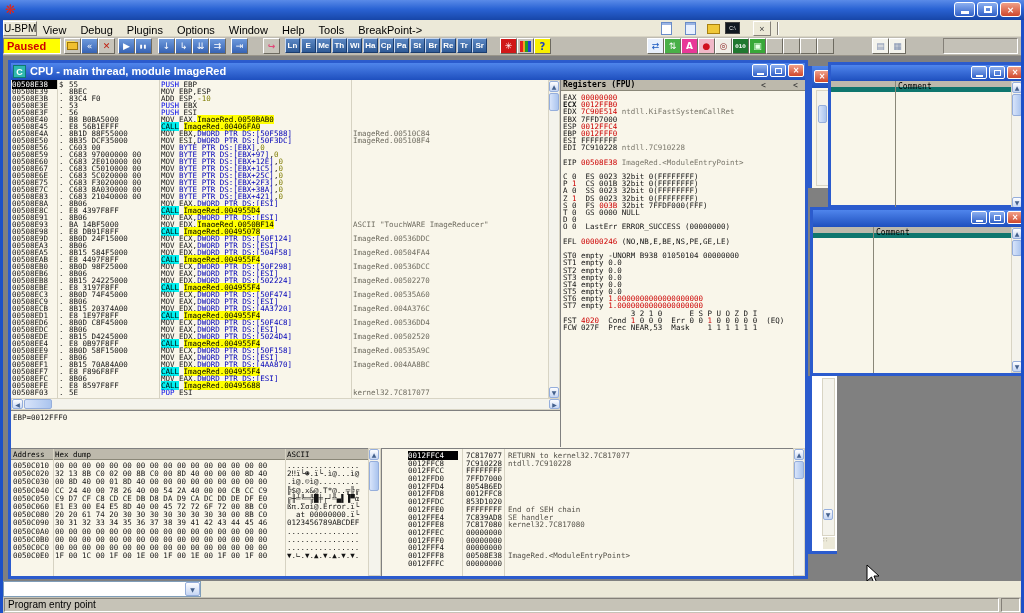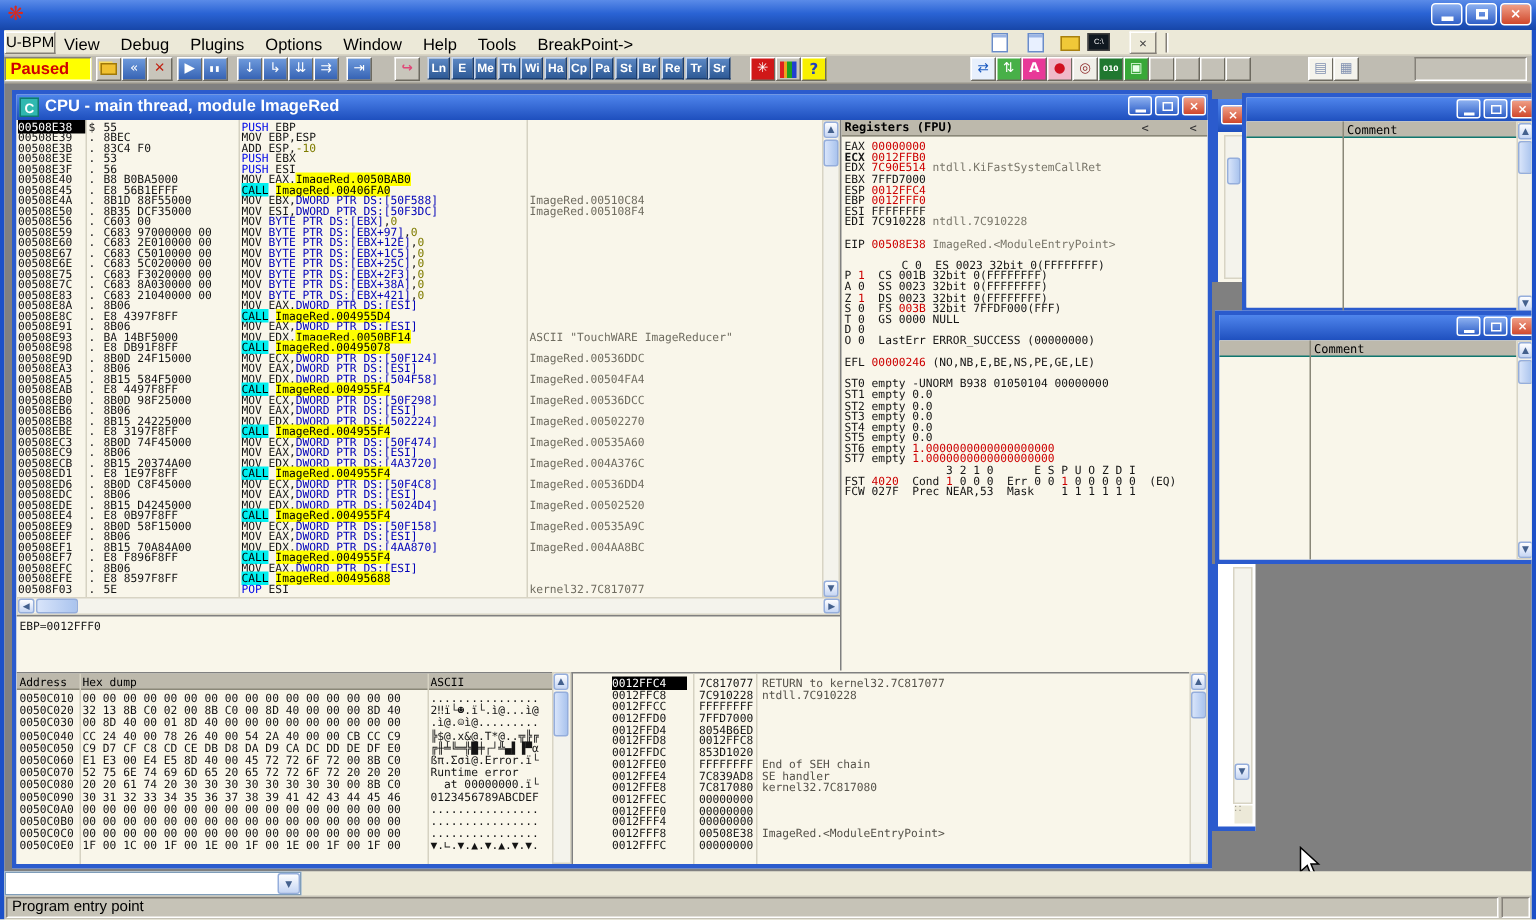--- a/index.html
+++ b/index.html
@@ -116,21 +116,21 @@
 
   
   #stack{left:370px;top:368px;width:412px;height:128px;border-top:1px solid #808080;border-left:1px solid #808080;overflow:hidden;}
   #stack-rows{position:absolute;left:0;top:2px;right:0;}
   .strow{position:relative;height:7.7px;font-size:7.5px;white-space:pre;font-family:"DejaVu Sans Mono",monospace;color:#141414;}
   .strow span{position:absolute;top:0;}
   .st-a{left:26px;width:50px;} .st-v{left:84px;} .st-c{left:126px;color:#55524A;}
   .strow.sel .st-a{background:#000;color:#fff;}
 
   
-  .cmt-hdr{position:absolute;height:11px;background:#BDB9AC;border-bottom:1px solid #0f766e;font-size:8px;font-family:"DejaVu Sans Mono",monospace;}
+  .cmt-hdr{position:absolute;height:11px;background:#BDB9AC;border-bottom:5px solid #0f766e;font-size:8px;font-family:"DejaVu Sans Mono",monospace;}
   .cmt-hdr span{position:absolute;top:1px;}
 
   
   #combrow{left:3px;top:581px;width:1018px;height:16px;background:#ECE9D8;}
   #combo{position:absolute;left:0;top:0;width:198px;height:16px;background:#fff;border:1px solid #7F9DB9;}
   #combo .drop{position:absolute;right:0;top:0;width:15px;height:14px;background:linear-gradient(180deg,#FEFEFF,#C6D6F4);border:1px solid #95AEDC;border-radius:2px;color:#44618E;font-size:6px;text-align:center;line-height:13px;font-family:"DejaVu Sans",sans-serif;}
   #statusbar{left:3px;top:597px;width:1018px;height:16px;background:#C6C3B7;}
   .scell{position:absolute;top:1px;height:14px;border:1px solid;border-color:#848078 #FFF #FFF #848078;font-size:10px;padding:0 0 0 3px;color:#000;background:#C6C3B7;}
 
   #cursor{pointer-events:none;}
@@ -724,21 +724,21 @@
             <div class="rline"><span><span style="position: static; font-weight: bold;">ECX </span><span class="c-r" style="position: static;">0012FFB0</span></span></div>
             <div class="rline"><span><span style="position: static;">EDX </span><span class="c-r" style="position: static;">7C90E514</span><span class="c-g" style="position: static;"> ntdll.KiFastSystemCallRet</span></span></div>
             <div class="rline"><span><span style="position: static;">EBX 7FFD7000</span></span></div>
             <div class="rline"><span><span style="position: static;">ESP </span><span class="c-r" style="position: static;">0012FFC4</span></span></div>
             <div class="rline"><span><span style="position: static;">EBP </span><span class="c-r" style="position: static;">0012FFF0</span></span></div>
             <div class="rline"><span><span style="position: static;">ESI FFFFFFFF</span></span></div>
             <div class="rline"><span><span style="position: static;">EDI 7C910228</span><span class="c-g" style="position: static;"> ntdll.7C910228</span></span></div>
             <div class="rline"><span></span></div>
             <div class="rline"><span><span style="position: static;">EIP </span><span class="c-r" style="position: static;">00508E38</span><span class="c-g" style="position: static;"> ImageRed.&lt;ModuleEntryPoint&gt;</span></span></div>
             <div class="rline"><span></span></div>
-            <div class="rline"><span><span style="position: static; margin-left: 38px;">C 0  ES 0023 32bit 0(FFFFFFFF)</span></span></div>
+            <div class="rline"><span><span style="position: static;">C 0  ES 0023 32bit 0(FFFFFFFF)</span></span></div>
             <div class="rline"><span><span style="position: static;">P </span><span class="c-r" style="position: static;">1</span><span style="position: static;">  CS 001B 32bit 0(FFFFFFFF)</span></span></div>
             <div class="rline"><span><span style="position: static;">A 0  SS 0023 32bit 0(FFFFFFFF)</span></span></div>
             <div class="rline"><span><span style="position: static;">Z </span><span class="c-r" style="position: static;">1</span><span style="position: static;">  DS 0023 32bit 0(FFFFFFFF)</span></span></div>
             <div class="rline"><span><span style="position: static;">S 0  FS </span><span class="c-r" style="position: static;">003B</span><span style="position: static;"> 32bit 7FFDF000(FFF)</span></span></div>
             <div class="rline"><span><span style="position: static;">T 0  GS 0000 NULL</span></span></div>
             <div class="rline"><span><span style="position: static;">D 0</span></span></div>
             <div class="rline"><span><span style="position: static;">O 0  LastErr ERROR_SUCCESS (00000000)</span></span></div>
             <div class="rline"><span></span></div>
             <div class="rline"><span><span style="position: static;">EFL </span><span class="c-r" style="position: static;">00000246</span><span style="position: static;"> (NO,NB,E,BE,NS,PE,GE,LE)</span></span></div>
             <div class="rline"><span></span></div>
@@ -794,25 +794,20 @@
               <span class="dm-h">C9 D7 CF C8 CD CE DB D8 DA D9 CA DC DD DE DF E0</span>
               <span class="dm-s">╔╫╧╚═╬█╪┌┘╩▄▌▐▀α</span>
             </div>
 
             <div class="dmrow">
               <span class="dm-a">0050C060</span>
               <span class="dm-h">E1 E3 00 E4 E5 8D 40 00 45 72 72 6F 72 00 8B C0</span>
               <span class="dm-s">ßπ.Σσì@.Error.ï└</span>
             </div>
 
-            <div class="dmrow">
-              <span class="dm-a">0050C070</span>
-              <span class="dm-h">52 75 6E 74 69 6D 65 20 65 72 72 6F 72 20 20 20</span>
-              <span class="dm-s">Runtime error   </span>
-            </div>
 
             <div class="dmrow">
               <span class="dm-a">0050C080</span>
               <span class="dm-h">20 20 61 74 20 30 30 30 30 30 30 30 30 00 8B C0</span>
               <span class="dm-s">  at 00000000.ï└</span>
             </div>
 
             <div class="dmrow">
               <span class="dm-a">0050C090</span>
               <span class="dm-h">30 31 32 33 34 35 36 37 38 39 41 42 43 44 45 46</span>

